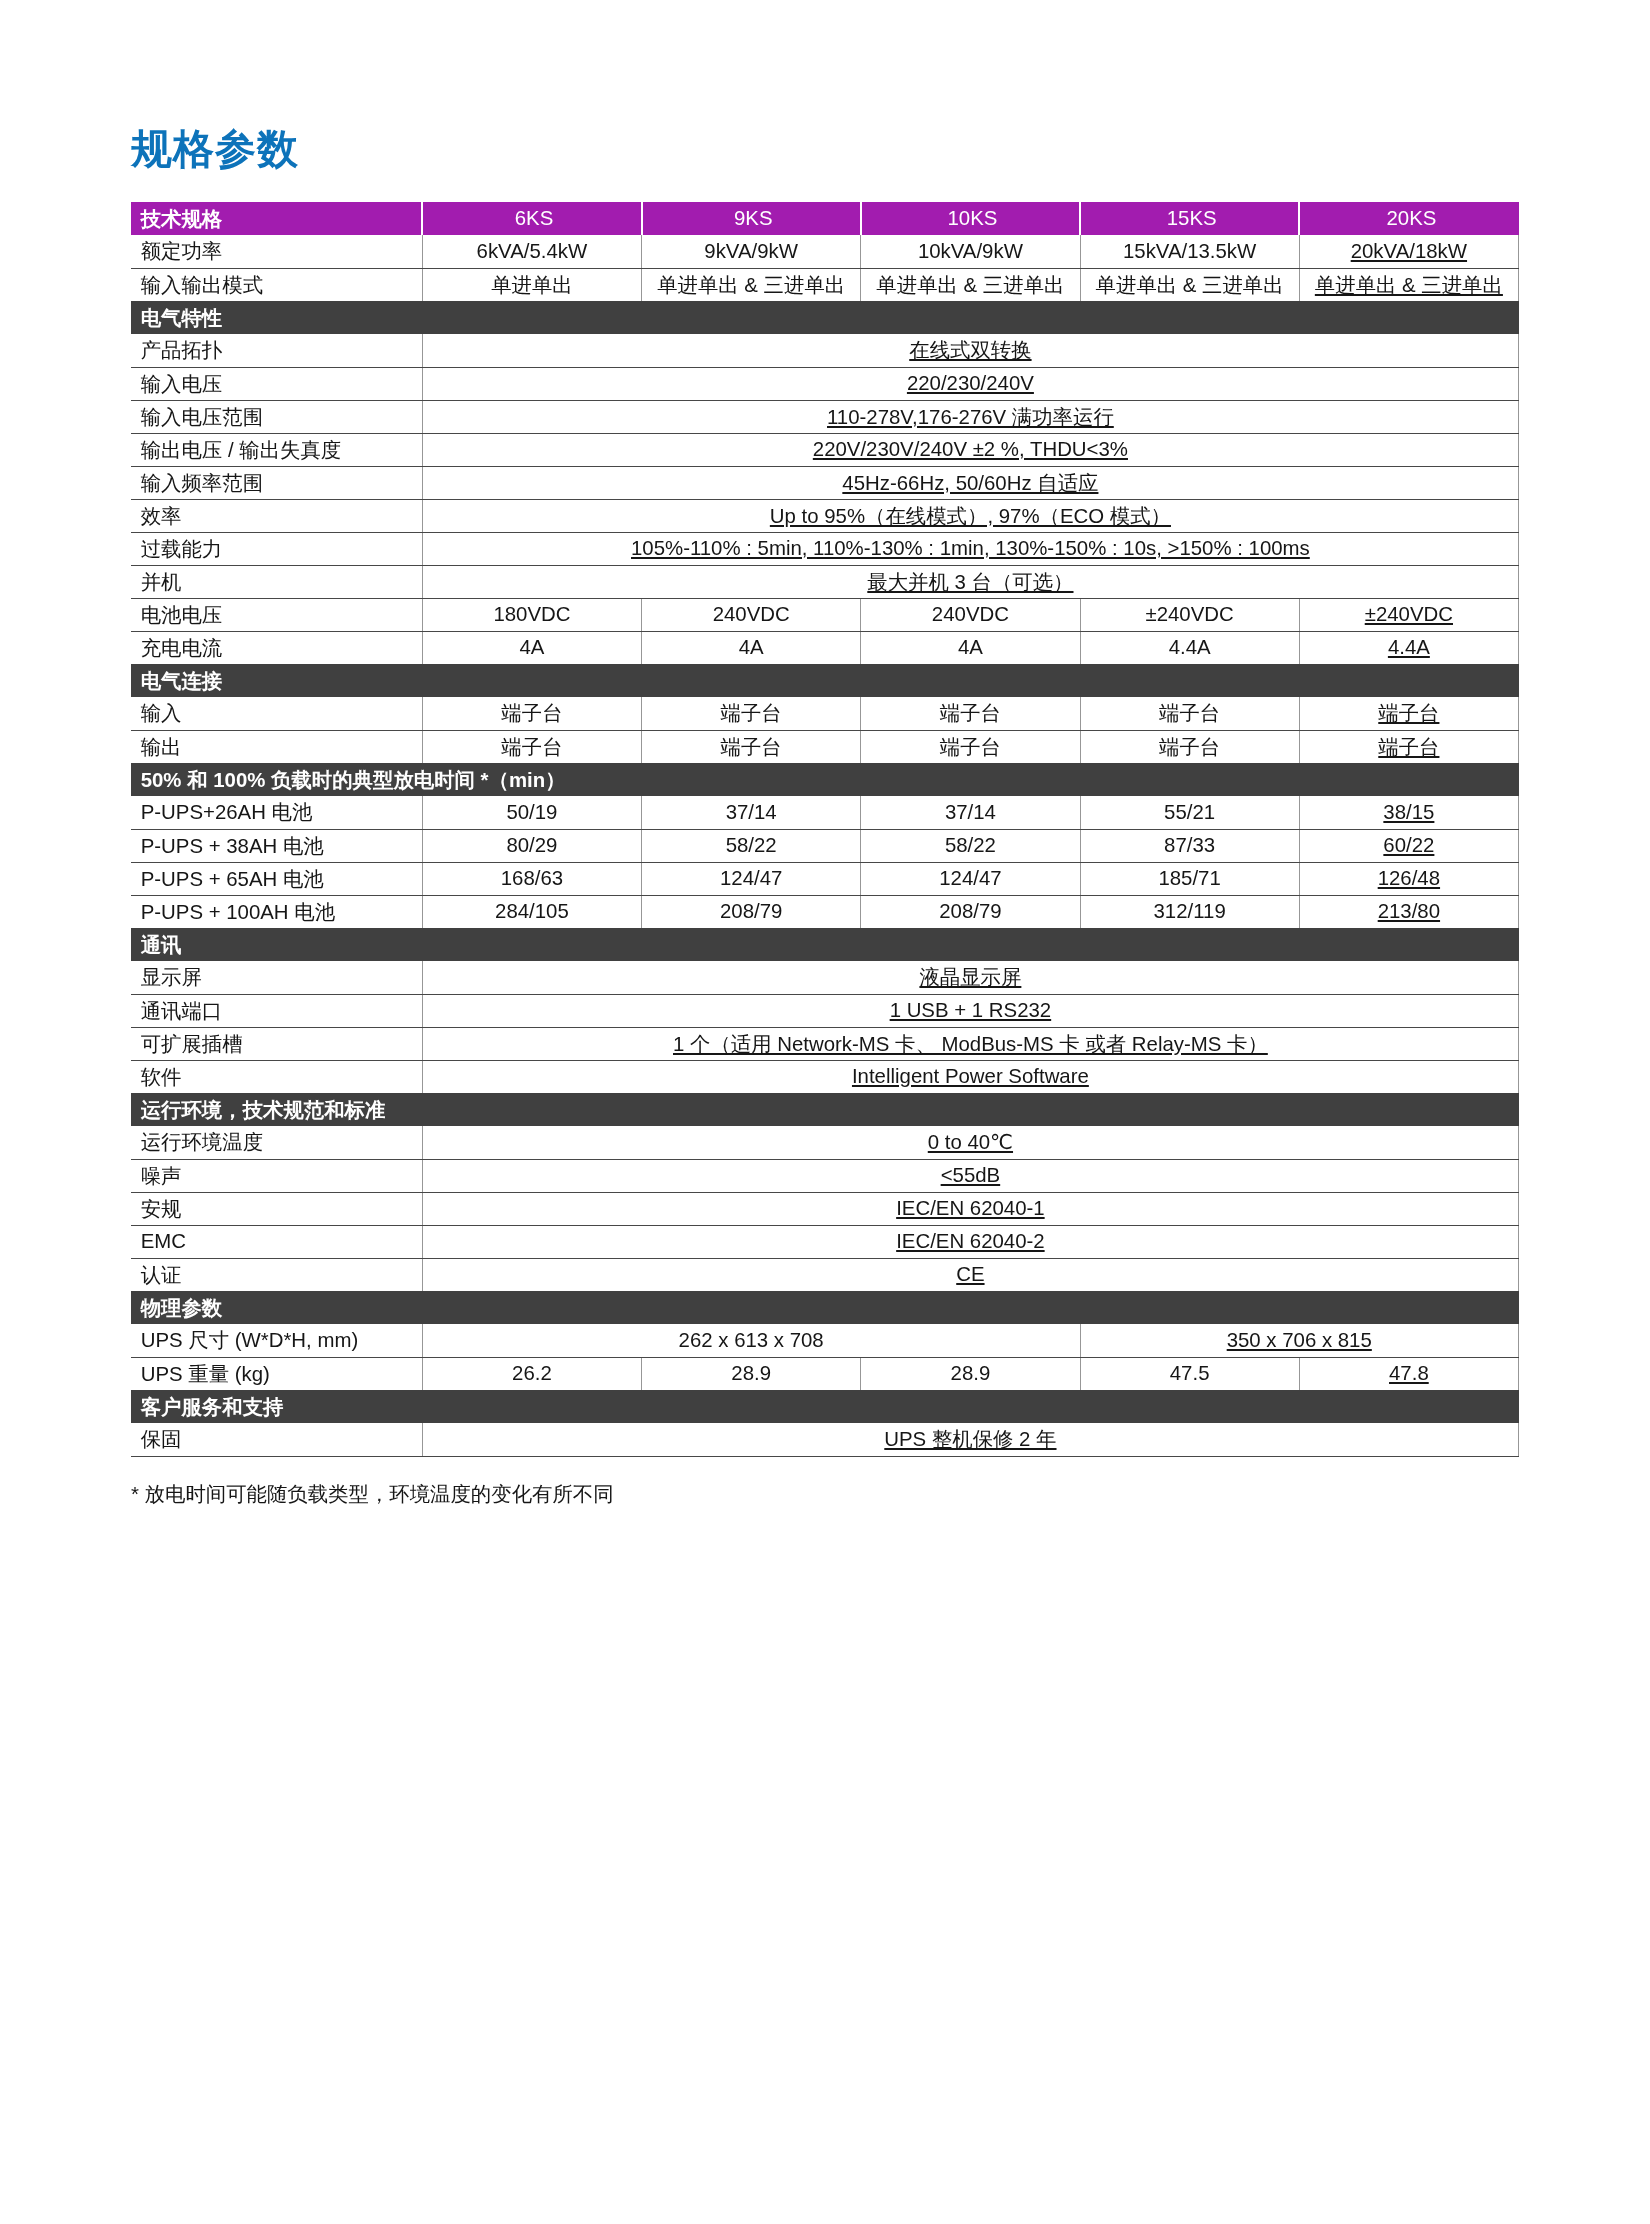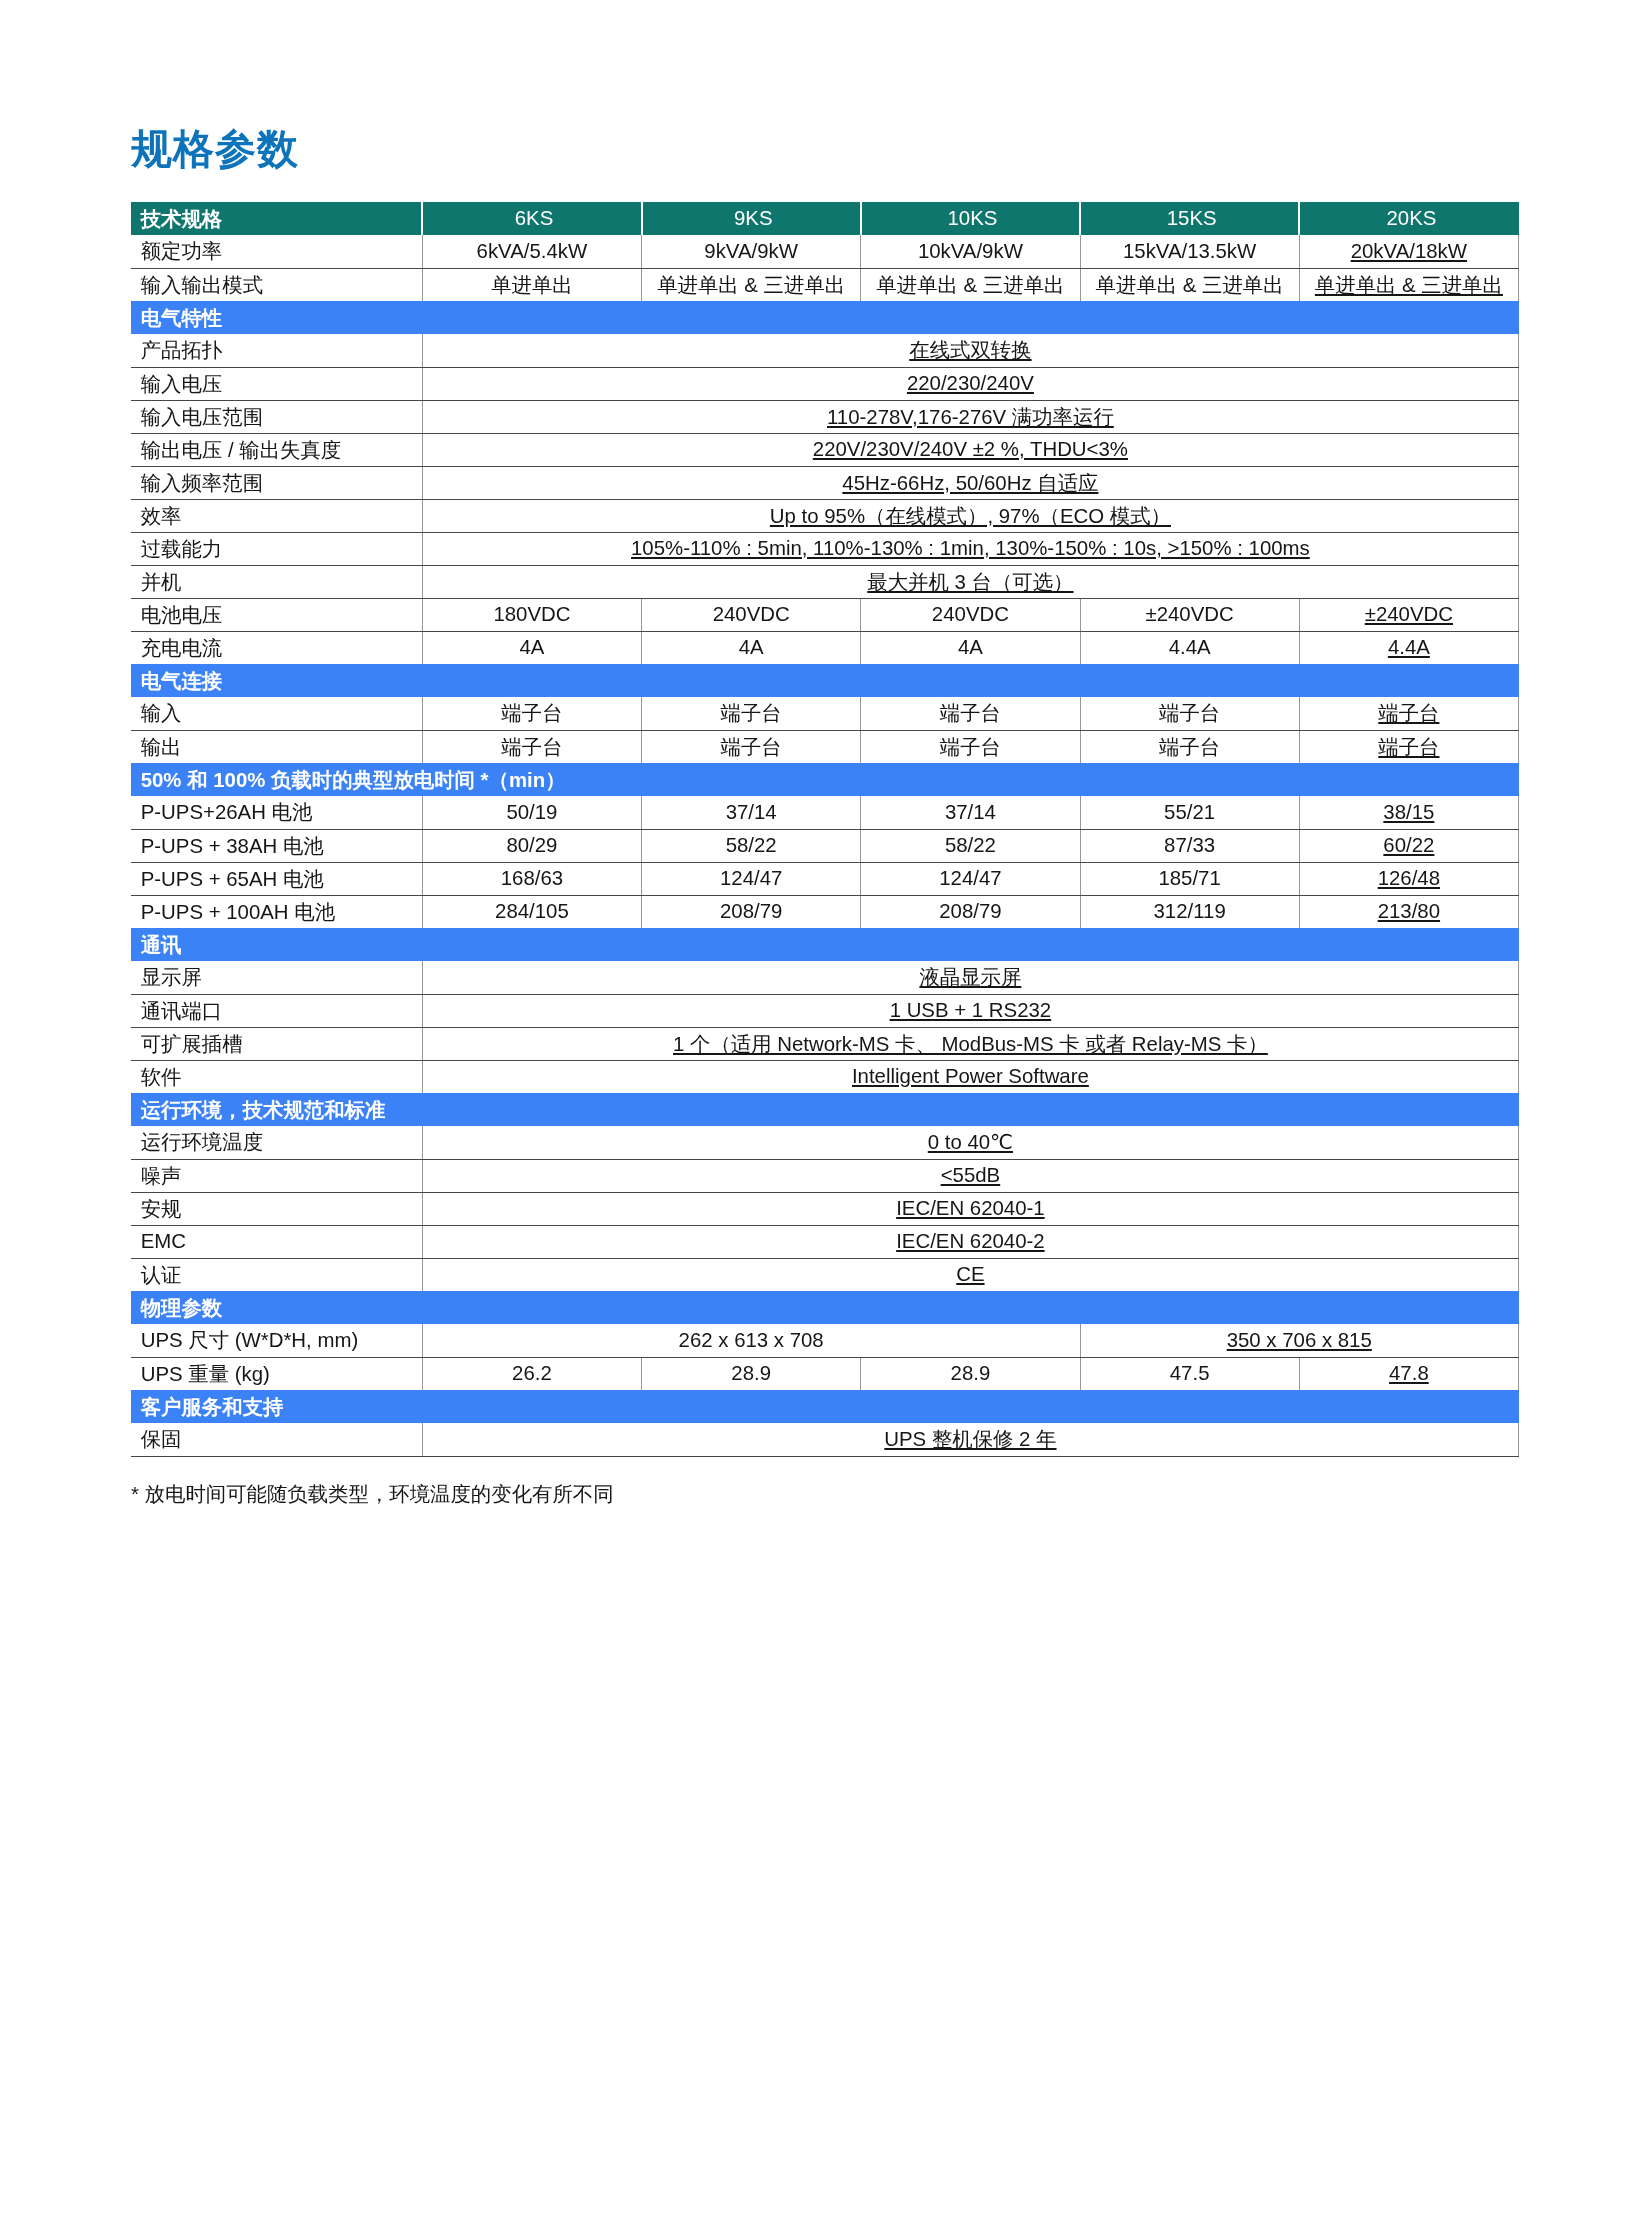--- a/index.html
+++ b/index.html
@@ -31,30 +31,30 @@
   th, td {
     height: 33px;
     font-size: 20.4px;
     font-weight: normal;
     padding: 0 3.9px;
     overflow: hidden;
     white-space: nowrap;
     vertical-align: middle;
   }
   thead th {
-    background: #0f766e;
+    background: #a21caf;
     color: #ffffff;
   }
   th.h-label { text-align: left; font-weight: bold; padding-left: 9.7px; }
   th.h-model { text-align: center; border-left: 2.9px solid #ffffff; padding-left: 8px; }
   td.label   { text-align: left; padding-left: 9.7px; margin-top: 9px; }
   td.val     { text-align: center; border-left: 1px solid #979797; }
   td.val:last-child { border-right: 1px solid #979797; text-decoration: underline; }
   td.section {
-    background: #3b82f6;
+    background: #404040;
     color: #ffffff;
     font-weight: bold;
     text-align: left;
     padding-left: 9.7px;
   }
   tr.line > td { border-bottom: 1.9px solid #474747; }
   .footnote {
     margin-top: 23px;
     font-size: 20.4px;
     color: #161616;

